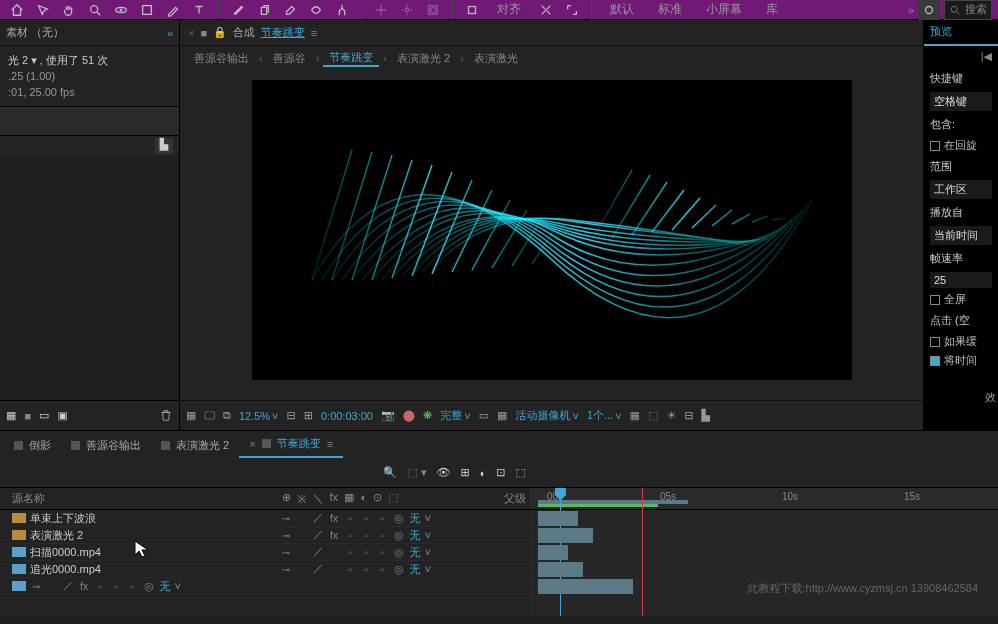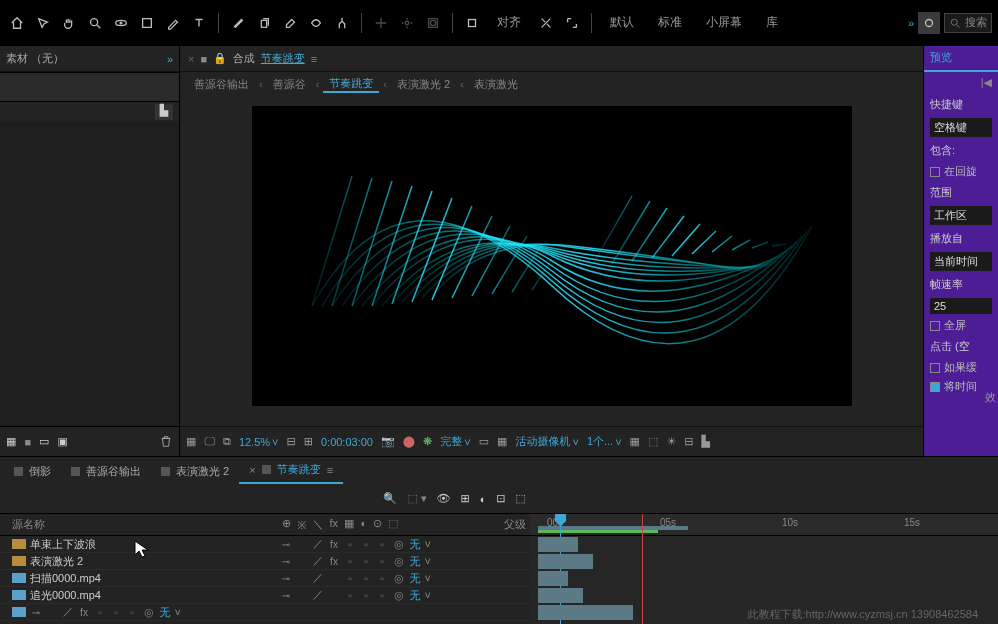--- a/index.html
+++ b/index.html
@@ -1,19 +1,19 @@
 <!DOCTYPE html>
 <html><head>
 <meta charset="utf-8">
 <style>
 * { margin:0; padding:0; box-sizing:border-box; font-family:"Microsoft YaHei",Arial,sans-serif; }
 body { background:#1e1e1e; color:#ccc; font-size:11px; width:998px; height:624px; overflow:hidden; position:relative; }
 
 
-.top-bar { height:46px; background:#000000; display:flex; align-items:center; padding:0 6px; gap:4px; border-bottom:1px solid #000; }
+.top-bar { height:20px; background:#701a75; display:flex; align-items:center; padding:0 6px; gap:4px; border-bottom:1px solid #000; }
 .top-bar .ico { width:22px; height:22px; display:flex; align-items:center; justify-content:center; color:#bbb; }
 .top-bar .ico svg { width:14px; height:14px; stroke:#bbb; fill:none; stroke-width:1.5; }
 .top-bar .sep { width:1px; height:20px; background:#444; margin:0 4px; }
 .top-bar .ws { color:#999; padding:0 10px; font-size:12px; }
 .top-bar .more { color:#3fa7d6; margin-left:auto; }
 .search-box { background:#1a1a1a; border:1px solid #444; height:20px; display:flex; align-items:center; padding:0 4px; color:#888; gap:4px; }
 
 
 .main { display:flex; height:410px; }
 .left-pane { width:180px; background:#232323; border-right:1px solid #000; display:flex; flex-direction:column; }
@@ -33,21 +33,21 @@
 .crumbs .c { padding:0 6px; }
 .crumbs .act { color:#3fa7d6; border-bottom:2px solid #3fa7d6; }
 .crumbs .chv { color:#666; }
 .viewer { flex:1; background:#232323; position:relative; padding:10px 40px; }
 .viewport { width:600px; height:300px; background:#000; position:relative; margin:0 auto; overflow:hidden; }
 .viewport svg { width:100%; height:100%; }
 .vw-foot { height:30px; display:flex; align-items:center; padding:0 6px; gap:8px; color:#aaa; border-top:1px solid #111; }
 .vw-foot .dd { color:#3fa7d6; display:flex; align-items:center; gap:2px; }
 .vw-foot .ico { color:#999; }
 
-.right-pane { width:74px; background:#4c1d95; font-size:11px; }
+.right-pane { width:74px; background:#000000; font-size:11px; }
 .right-pane .hdr { height:26px; color:#3fa7d6; padding:4px 6px; border-bottom:2px solid #3fa7d6; }
 .right-pane .row { padding:4px 6px; color:#ccc; }
 .right-pane .box { background:#1a1a1a; padding:2px 4px; margin:2px 6px; color:#ddd; }
 .right-pane .chk { display:flex; align-items:center; gap:4px; padding:2px 6px; color:#bbb; }
 .right-pane .chk .b { width:10px; height:10px; border:1px solid #888; display:inline-block; }
 .right-pane .chk .b.on { background:#3fa7d6; }
 .right-pane .fx { position:absolute; right:2px; top:390px; color:#999; }
 
 
 .tl-tabs { height:28px; background:#232323; display:flex; align-items:flex-end; padding:0 4px; border-top:1px solid #000; }
@@ -209,20 +209,25 @@
     <span>搜索</span>
   </div>
 </div>
 
 <div class="main">
 
   <div class="left-pane">
     <div class="hdr">
       <span>素材 （无）</span>
       <span class="chev">»</span>
+    </div>
+    <div class="info">
+      <div>光 2 ▾ , 使用了 51 次</div>
+      <div style="color:#999">.25 (1.00)</div>
+      <div style="color:#999">:01, 25.00 fps</div>
     </div>
     <div style="height:30px;border-top:1px solid #000;border-bottom:1px solid #000;background:#2a2a2a"></div>
     <div style="height:20px;display:flex;justify-content:flex-end;padding:2px 6px">
       <div style="width:18px;height:16px;background:#333;text-align:center">▙</div>
     </div>
     <div class="spacer"></div>
     <div class="foot">
       <div class="ico">▦</div>
       <div class="ico" style="color:#888">■</div>
       <div class="ico">▭</div>

